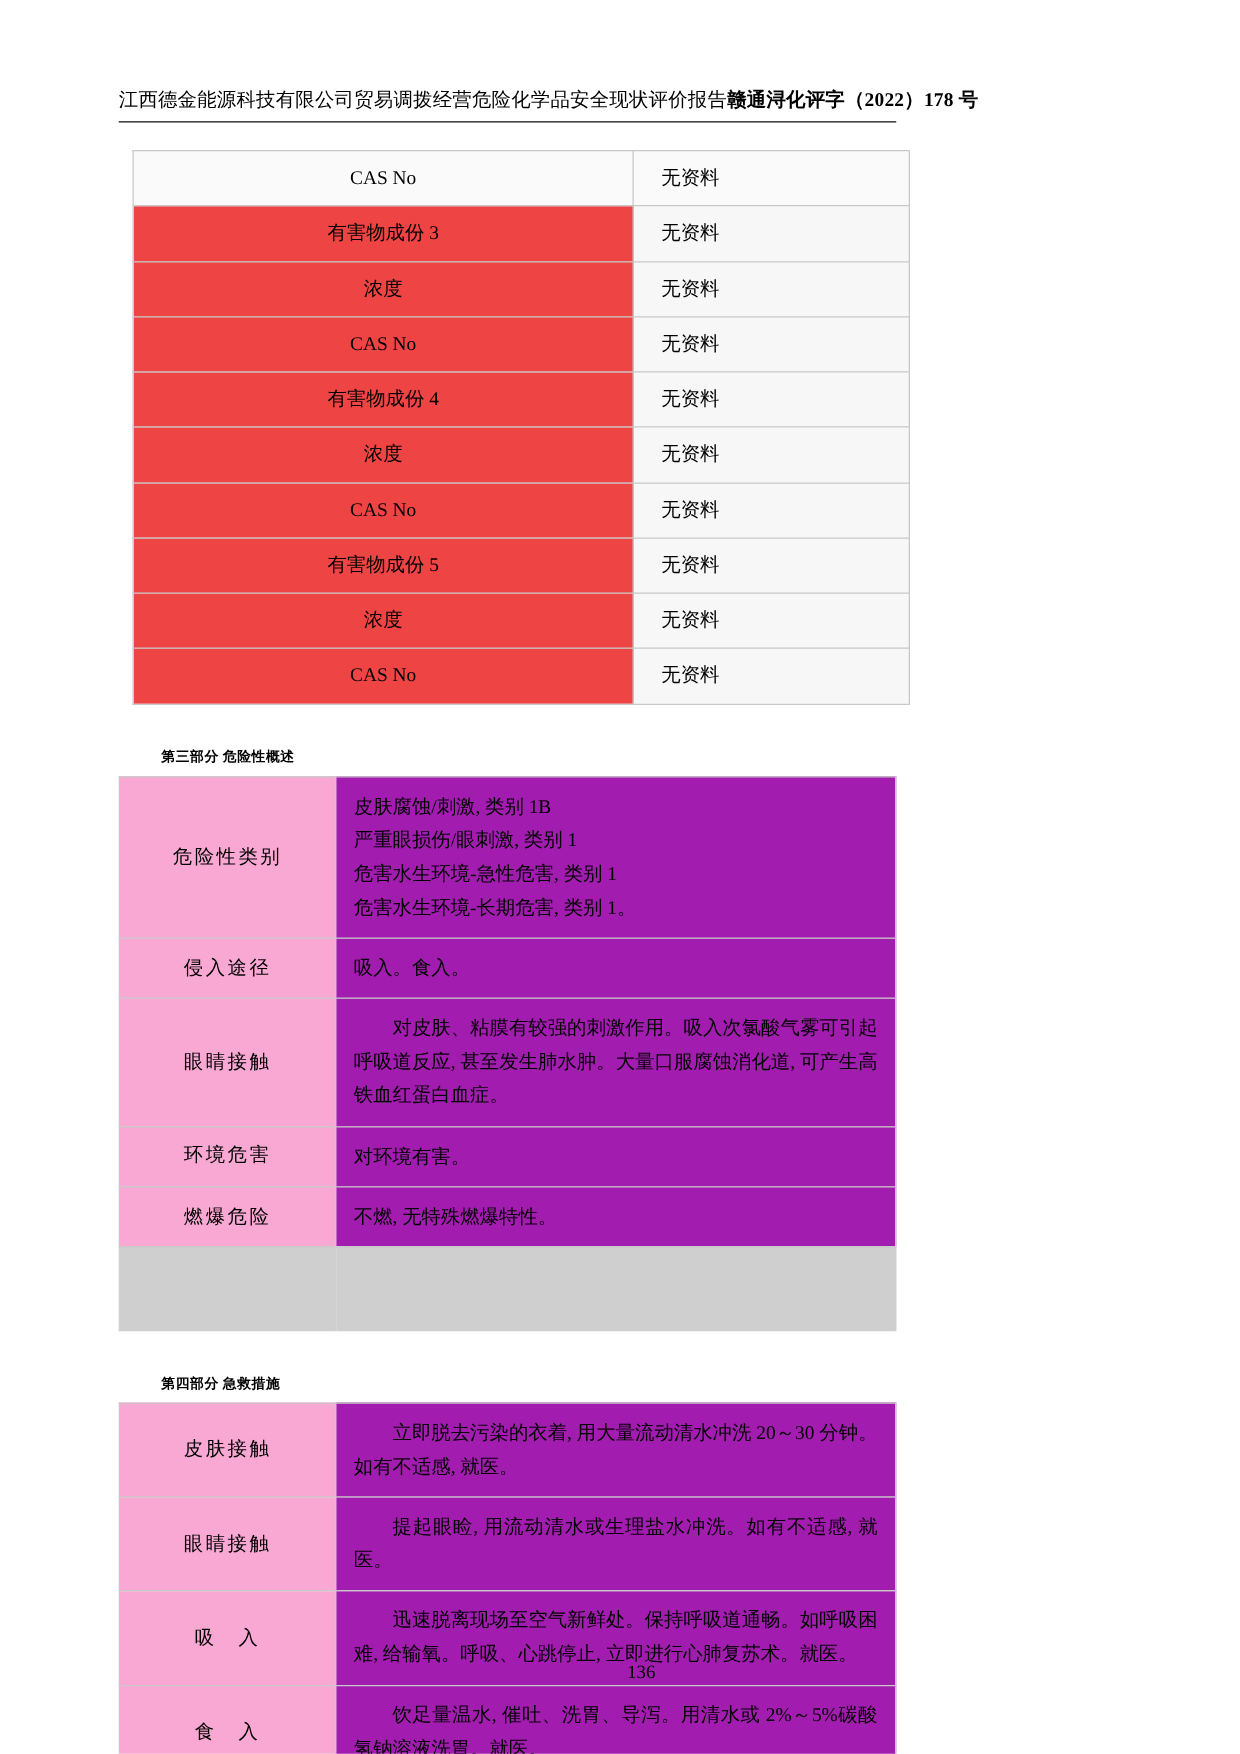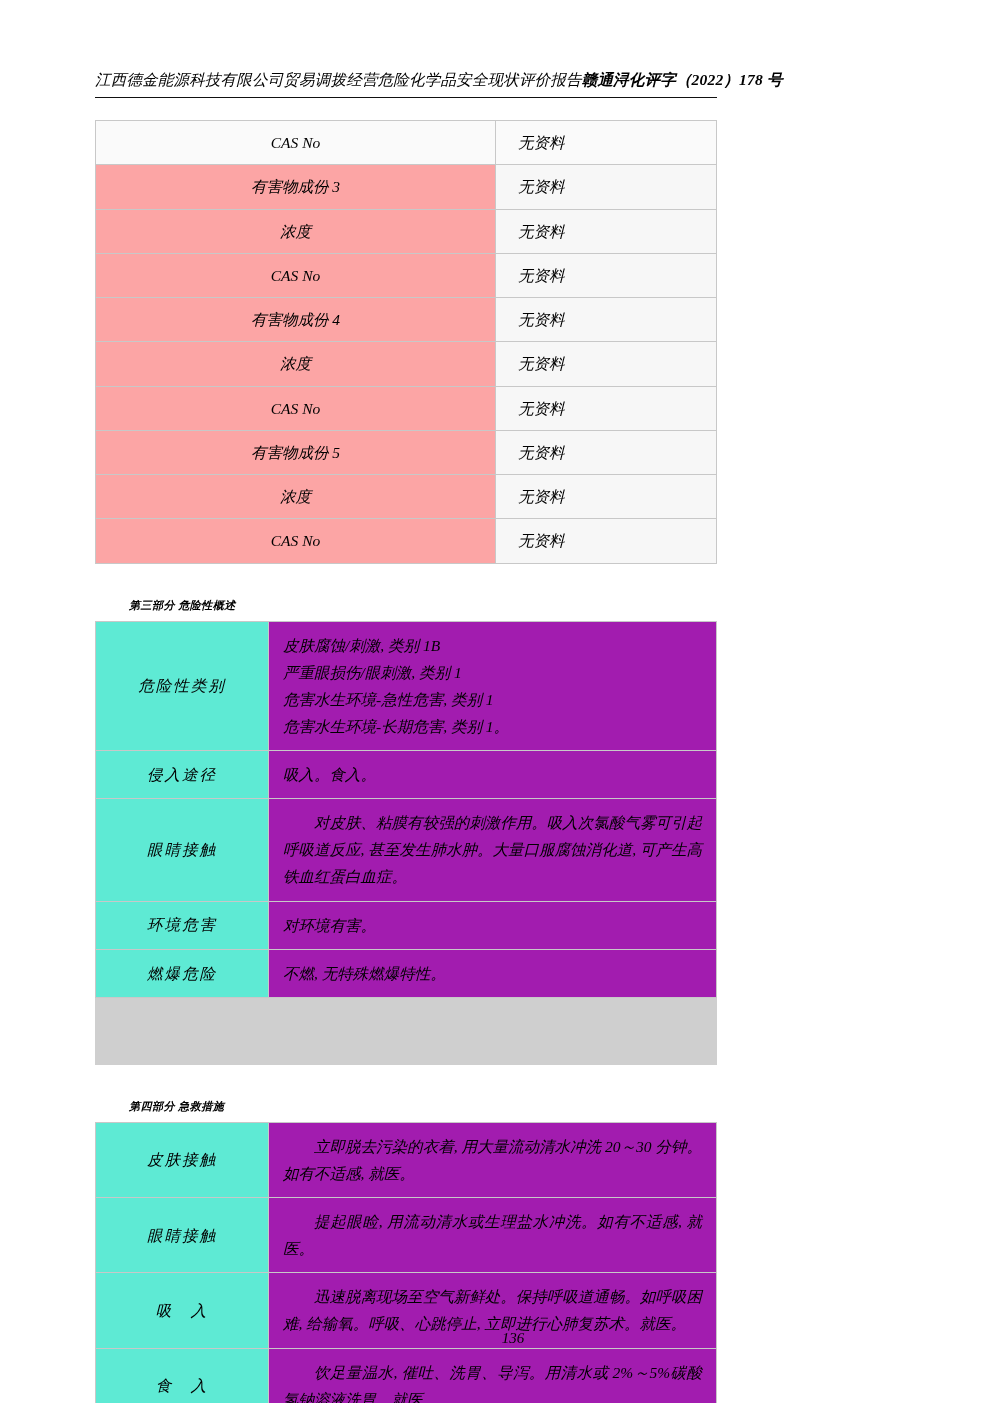--- a/index.html
+++ b/index.html
@@ -13,21 +13,20 @@
     font-family: "Liberation Serif", "DejaVu Serif", serif;
     color: #000;
     position: relative;
   }
   .page {
     width: 812px;
     height: 1403px;
     box-sizing: border-box;
     padding: 70px 95px 0 95px;
     position: relative;
-    font-style: italic;
   }
   
   .header {
     display: flex;
     justify-content: space-between;
     align-items: flex-end;
     font-size: 15.5px;
     padding-bottom: 6px;
     border-bottom: 1.6px solid #111;
     letter-spacing: 0.2px;
@@ -41,32 +40,33 @@
     font-size: 15.5px;
   }
   
   table {
     border-collapse: collapse;
     width: 100%;
     table-layout: fixed;
   }
   .tbl1 {
     margin-top: 22px;
+    margin-left: 11px;
   }
   .tbl1 td, .tbl2 td, .tbl3 td {
     border: 1px solid #c8c8c8;
     font-size: 15.5px;
     vertical-align: middle;
     padding: 10px 12px;
     line-height: 1.5;
   }
   .tbl1 .lbl {
     width: 175px;
     text-align: center;
-    background: #fca5a5;
+    background: #ef4444;
   }
   .tbl1 .val {
     padding-left: 22px;
     background: #f7f7f7;
   }
   .tbl1 tr:first-child .lbl,
   .tbl1 tr:first-child .val {
     background: #fafafa;
   }
   .tbl1 tr:first-child .lbl { width: 375px; }
@@ -76,21 +76,21 @@
   .section-title {
     font-size: 11px;
     font-weight: bold;
     margin: 34px 0 8px 34px;
     letter-spacing: 0.5px;
   }
 
   .tbl2 .lbl, .tbl3 .lbl {
     width: 148px;
     text-align: center;
-    background: #5eead4;
+    background: #f9a8d4;
     letter-spacing: 2px;
   }
   .tbl2 .val, .tbl3 .val {
     background: #a21caf;
     padding-left: 14px;
     line-height: 1.75;
   }
   .tbl2 .val.indent, .tbl3 .val.indent {
     text-indent: 2em;
     text-align: justify;

